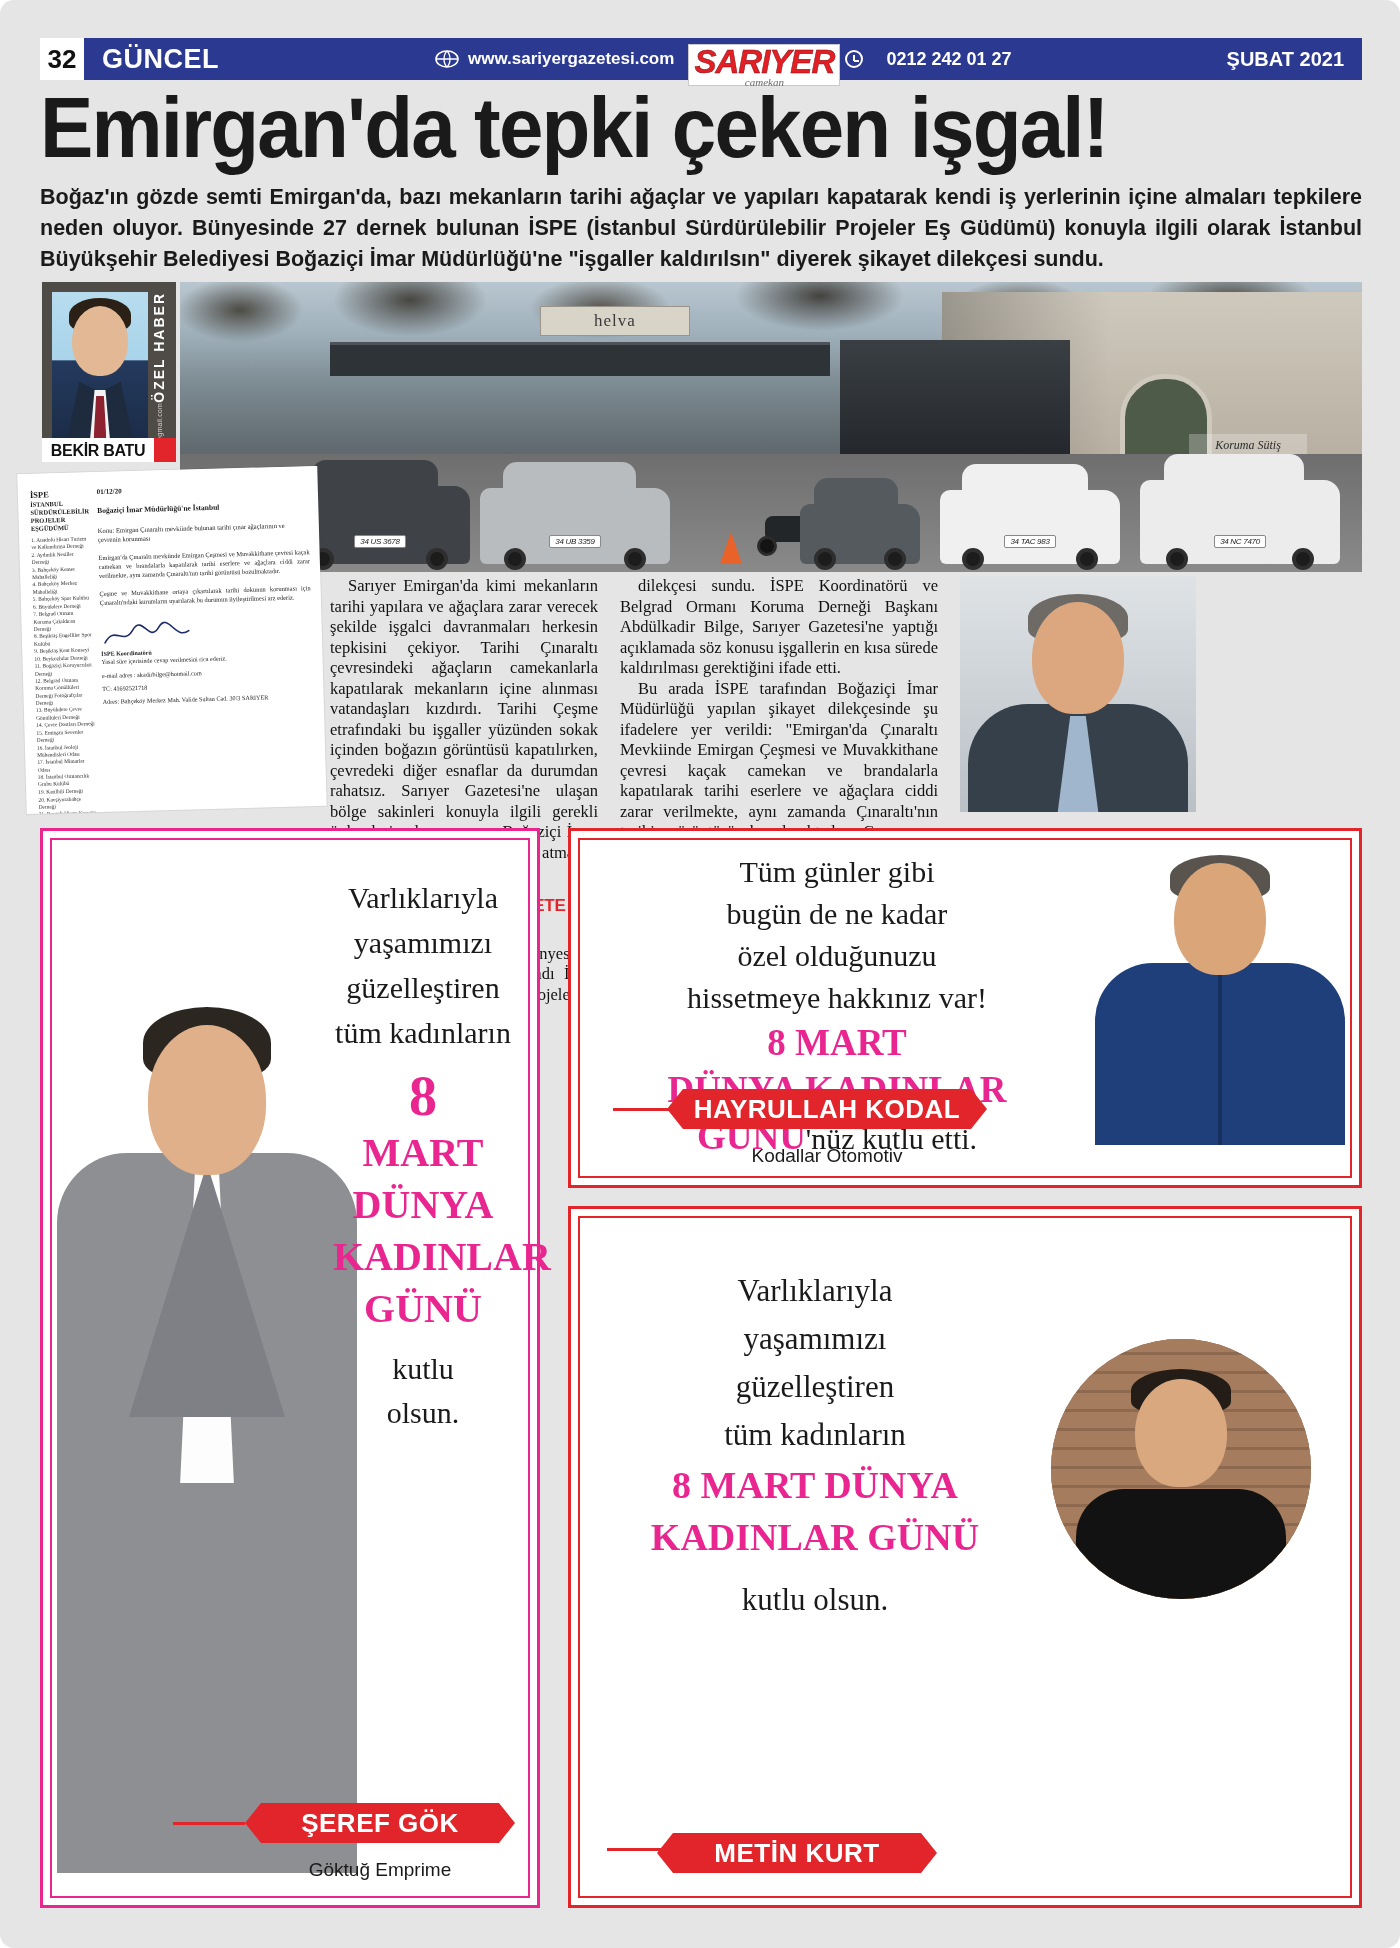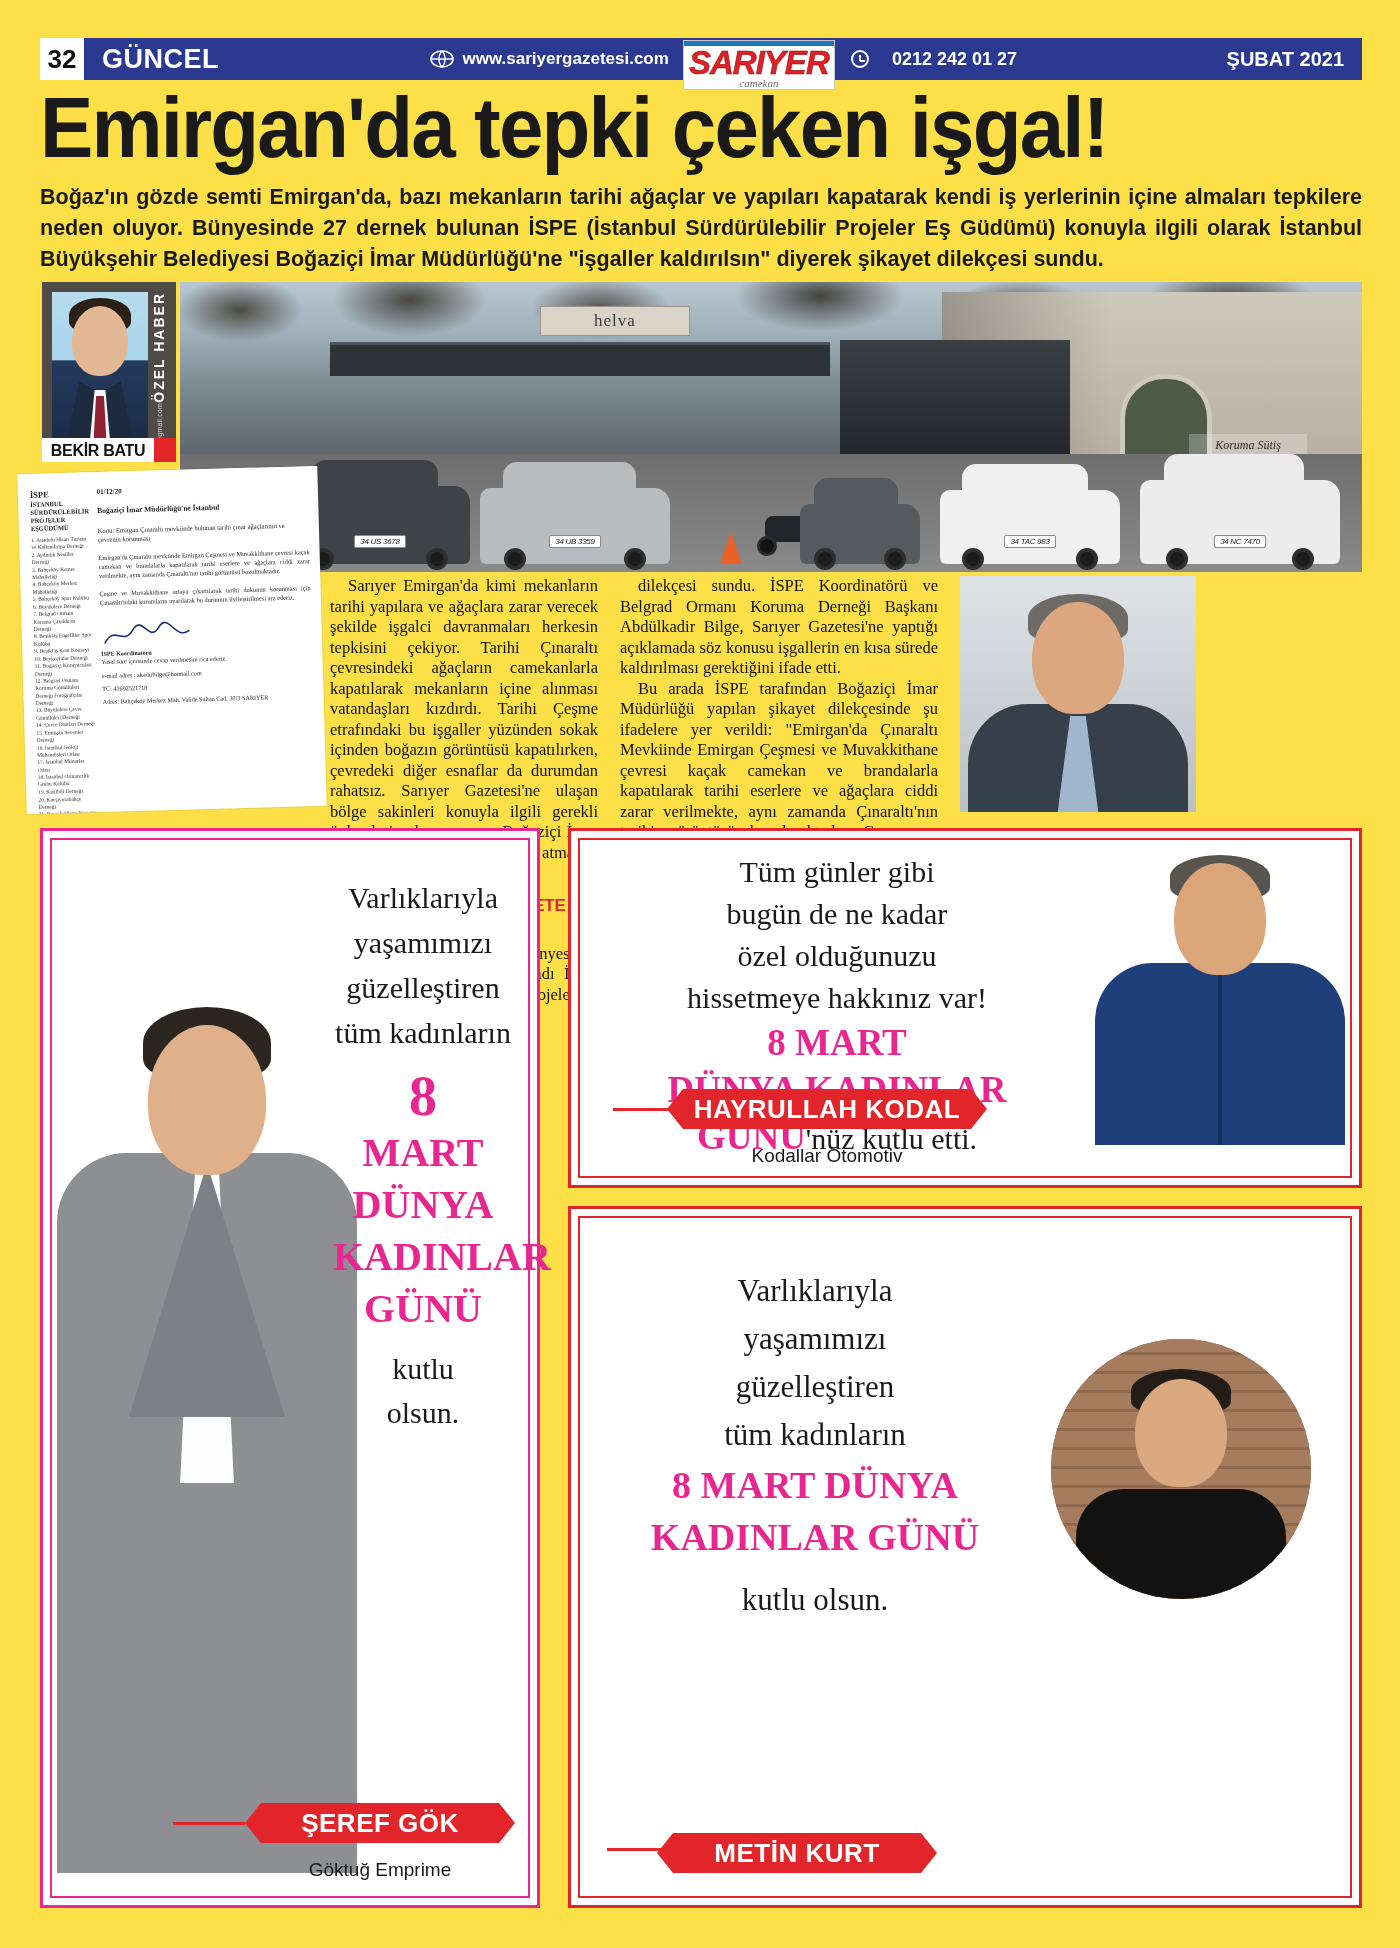--- a/index.html
+++ b/index.html
@@ -8,21 +8,21 @@
   body {
     width:1400px; height:1948px;
     background:#ffffff;
     font-family:"Liberation Serif", serif;
     color:#111;
     overflow:hidden;
     position:relative;
   }
 
   
-  .page { position:relative; width:1400px; height:1948px; background:#fde047; }
+  .page { position:relative; width:1400px; height:1948px; background:#e5e5e5;border-radius:14px; }
 
   
   .masthead {
     position:absolute; left:40px; top:38px; width:1322px; height:42px;
     background:#2b3990;
     display:flex; align-items:center;
   }
   .mh-pageno {
     width:44px; height:42px; background:#ffffff; color:#111;
     font-family:"Liberation Sans", sans-serif; font-weight:bold; font-size:26px;
@@ -35,37 +35,37 @@
   }
   .mh-web {
     flex:1 1 auto; display:flex; align-items:center; justify-content:flex-end;
     padding-right:14px; gap:8px;
   }
   .mh-web-text {
     color:#ffffff; font-family:"Liberation Sans", sans-serif; font-weight:bold; font-size:17px;
   }
   .mh-globe { width:26px; height:20px; flex:0 0 auto; }
   .mh-logo {
-    position:relative; flex:0 0 auto; width:152px; height:50px; margin-top:12px;
+    position:relative; flex:0 0 auto; width:152px; height:42px; margin-top:12px;
     background:#ffffff; border:1px solid #c9c9c9;
     display:flex; flex-direction:column; align-items:center; justify-content:flex-start;
     overflow:visible;
   }
   .mh-logo-topbar { width:100%; height:9px; background:#1b75bb; }
   .mh-logo-word {
     font-family:"Liberation Sans", sans-serif; font-weight:bold; font-style:italic;
     font-size:33px; color:#e31e24; line-height:34px; letter-spacing:-1px;
     -webkit-text-stroke:0.5px #7a0f12;
   }
   .mh-logo-sub {
     font-family:"Liberation Serif", serif; font-style:italic; font-size:11px;
     color:#6b6b6b; margin-top:-3px;
   }
   .mh-phone {
-    display:flex; align-items:center; gap:23px; padding-left:16px; flex:0 0 auto;
+    display:flex; align-items:center; gap:23px; padding-left:5px; flex:0 0 auto;
   }
   .mh-phone-text {
     color:#ffffff; font-family:"Liberation Sans", sans-serif; font-weight:bold; font-size:18px;
   }
   .mh-clock { width:18px; height:18px; border:2px solid #fff; border-radius:50%; position:relative; }
   .mh-clock:before { content:""; position:absolute; left:6px; top:3px; width:2px; height:6px; background:#fff; }
   .mh-clock:after  { content:""; position:absolute; left:7px; top:8px; width:5px; height:2px; background:#fff; }
   .mh-date {
     flex:1 1 auto; text-align:right; padding-right:18px;
     color:#ffffff; font-family:"Liberation Sans", sans-serif; font-weight:bold; font-size:20px;

